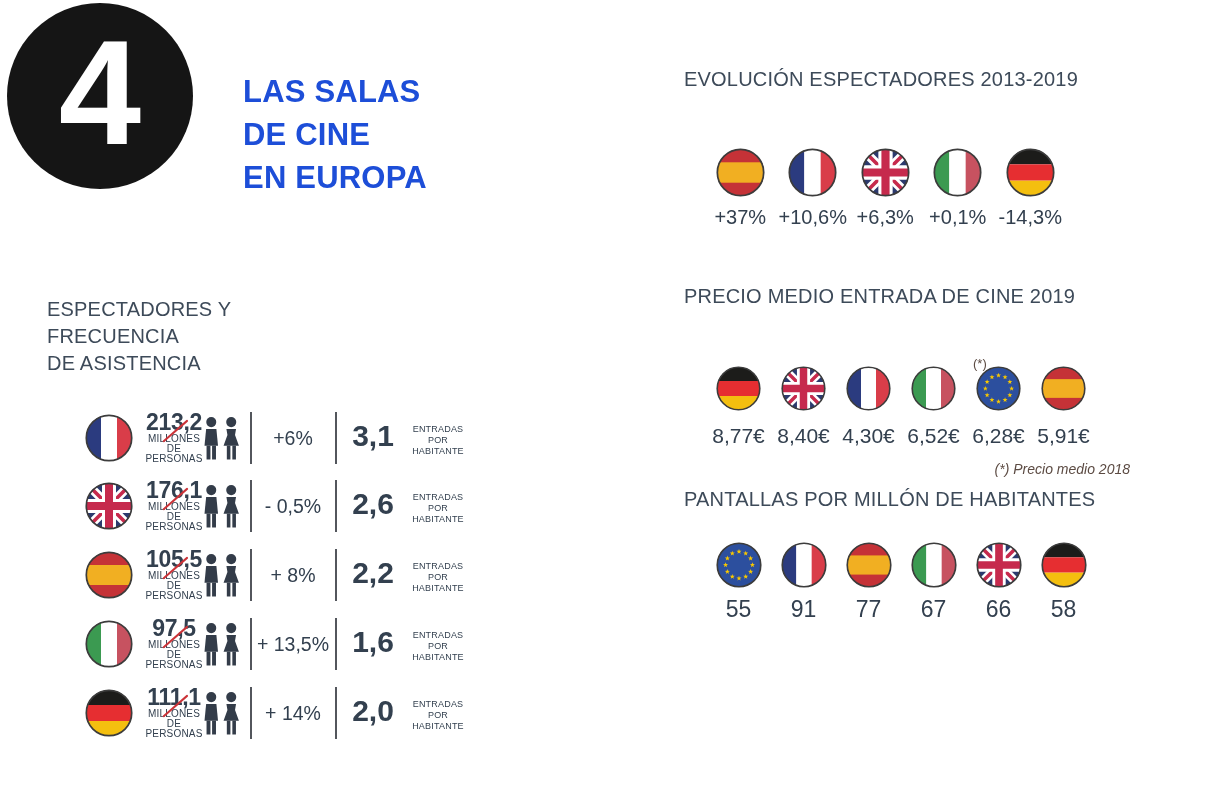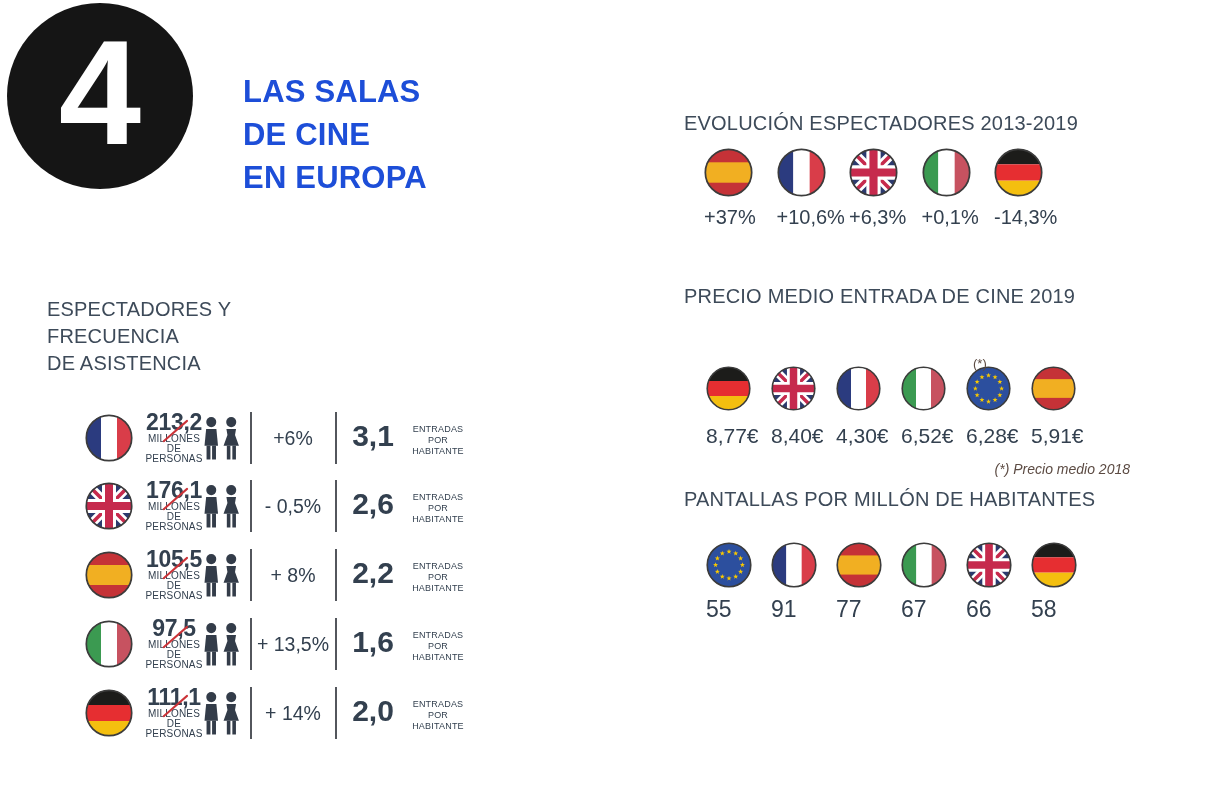--- a/index.html
+++ b/index.html
@@ -38,21 +38,21 @@
   .d1{left:165px;} .d2{left:250px;}
   .change{position:absolute;left:168px;top:24px;width:80px;text-align:center;
           font-size:19.5px;color:#33404f;white-space:nowrap;}
   .entries{position:absolute;left:255px;top:16px;width:66px;text-align:center;
            font-size:30px;font-weight:700;color:#33404f;}
   .entries-unit{position:absolute;left:322px;top:21px;width:62px;text-align:center;
                 font-size:9px;line-height:11px;color:#33404f;letter-spacing:.2px;}
 
   
   .strip{position:absolute;display:flex;}
-  .col{display:flex;flex-direction:column;align-items:flex-start;position:relative;}
+  .col{display:flex;flex-direction:column;align-items:center;position:relative;}
   .colw72{width:72.5px;} .colw65{width:65px;}
   .strip .val{color:#33404f;white-space:nowrap;}
   .evo-val{margin-top:9px;font-size:20px;}
   .pri-val{margin-top:13px;font-size:21px;}
   .scr-val{margin-top:8px;font-size:23px;}
   .note-mark{position:absolute;top:-10px;left:7px;font-size:13px;color:#5c4b43;}
   .footnote{position:absolute;left:860px;top:461px;width:270px;text-align:right;
             font-size:14px;color:#5c4b43;font-style:italic;}
   .defs{position:absolute;width:0;height:0;overflow:hidden;}
 </style>
@@ -282,21 +282,21 @@
     <div class="change">+ 14%</div>
     <div class="vdiv d2"></div>
     <div class="entries">2,0</div>
     <div class="entries-unit">
       <div>ENTRADAS</div>
       <div>POR</div>
       <div>HABITANTE</div>
     </div>
   </div>
 
-  <div class="h" style="left:684px;top:68px;margin-top:44px;">EVOLUCIÓN ESPECTADORES 2013-2019</div>
+  <div class="h" style="left:684px;top:68px;">EVOLUCIÓN ESPECTADORES 2013-2019</div>
   <div class="strip" style="left:704px;top:148px;">
     <div class="col colw72">
       <svg class="flag f49" viewBox="0 0 48 48">
           <use href="#f-es"></use>
         </svg>
       <div class="val evo-val">+37%</div>
     </div>
     <div class="col colw72">
       <svg class="flag f49" viewBox="0 0 48 48">
           <use href="#f-fr"></use>

